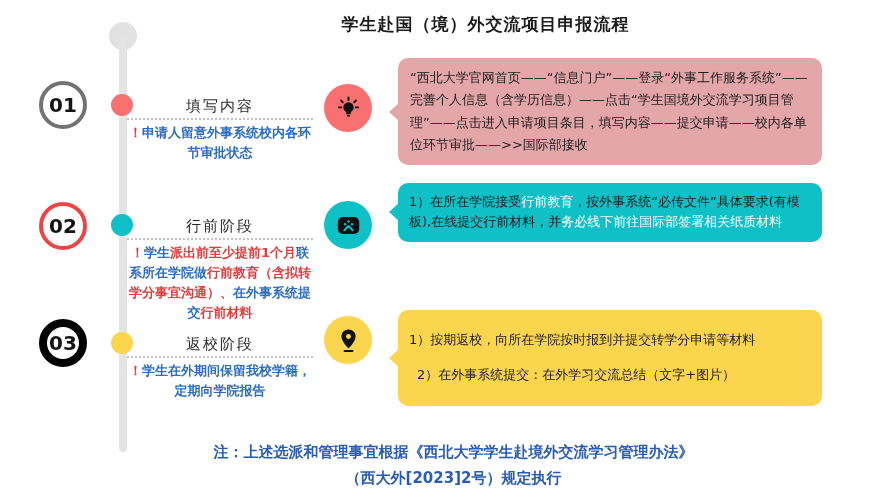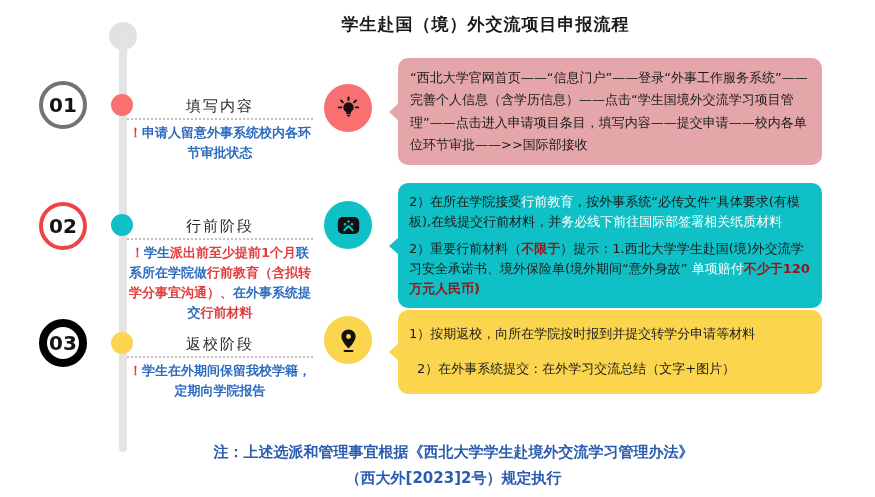--- a/index.html
+++ b/index.html
@@ -53,21 +53,21 @@
     content:""; position:absolute; left:-9px; top:50%; transform:translateY(-50%);
     border-top:9px solid transparent; border-bottom:9px solid transparent;
     border-right:10px solid #000;
   }
   .box p { margin:0; }
   .box-pink   { background:#e4a6a9; top:58px;  padding:9px 12px;  line-height:1.72; color:#2e2e2e; }
   .box-pink::before   { border-right-color:#e4a6a9; }
   .box-teal   { background:#0fc0c6; top:183px; padding:9px 11px; }
   .box-teal::before   { border-right-color:#0fc0c6; }
   .box-teal p + p { margin-top:6px; }
-  .box-yellow { background:#fbd54e; top:310px; padding:14px 11px; }
+  .box-yellow { background:#fbd54e; top:310px; padding:20px 11px; }
   .box-yellow::before { border-right-color:#fbd54e; }
   .box-yellow p + p { margin-top:15px;margin-left:8px; }
   
   .seg-red     { color:#e23d3d; }
   .seg-blue    { color:#2e6cc0; }
   .seg-dark    { color:#1c1c1c; }
   .seg-white   { color:#feffff; }
   .seg-darkred { color:#9e1111; font-weight:bold; }
   
   .footer {
@@ -124,22 +124,21 @@
 <div class="icon-circle ic-teal">
   <svg width="27" height="27" viewBox="0 0 24 24">
     <rect x="2.5" y="4.5" width="19" height="15" rx="4.5" fill="#111"></rect>
     <circle cx="12" cy="8.4" r="1.1" fill="#0fc0c6"></circle>
     <circle cx="8.9" cy="10.9" r="1.1" fill="#0fc0c6"></circle>
     <circle cx="15.1" cy="10.9" r="1.1" fill="#0fc0c6"></circle>
     <path d="M8.3 16.2 L12 12.5 L15.7 16.2" fill="none" stroke="#0fc0c6" stroke-width="1.8" stroke-linecap="round" stroke-linejoin="round"></path>
   </svg>
 </div>
 <div class="box box-teal">
-  <p><span class="seg-dark">2）在所在学院接受</span><span class="seg-white">行前教育</span><span class="seg-dark">，按外事系统“必传文件”具体要求(有模板),在线提交行前材料，并</span><span class="seg-white">务必线下前往国际部签署相关纸质材料</span></p>
-  <p><span class="seg-dark">2）重要行前材料（</span><span class="seg-darkred">不限于</span><span class="seg-dark">）提示：1.西北大学学生赴国(境)外交流学习安全承诺书、境外保险单(境外期间“意外身故” </span><span class="seg-white">单项赔付</span><span class="seg-darkred">不少于120万元人民币)</span></p>
+  <p><span class="seg-dark">1）在所在学院接受</span><span class="seg-white">行前教育</span><span class="seg-dark">，按外事系统“必传文件”具体要求(有模板),在线提交行前材料，并</span><span class="seg-white">务必线下前往国际部签署相关纸质材料</span></p>
 </div>
 
 <div class="num-circle nc-yellow">
   <span>03</span>
 </div>
 <div class="dot dot-yellow"></div>
 <div class="stage-text st-3">
   <div class="stage-label">返校阶段</div>
   <div class="stage-divider"></div>
   <p class="warning"><span class="seg-red">！</span><span class="seg-blue">学生在外期间保留我校学籍，定期向学院报告</span></p>

